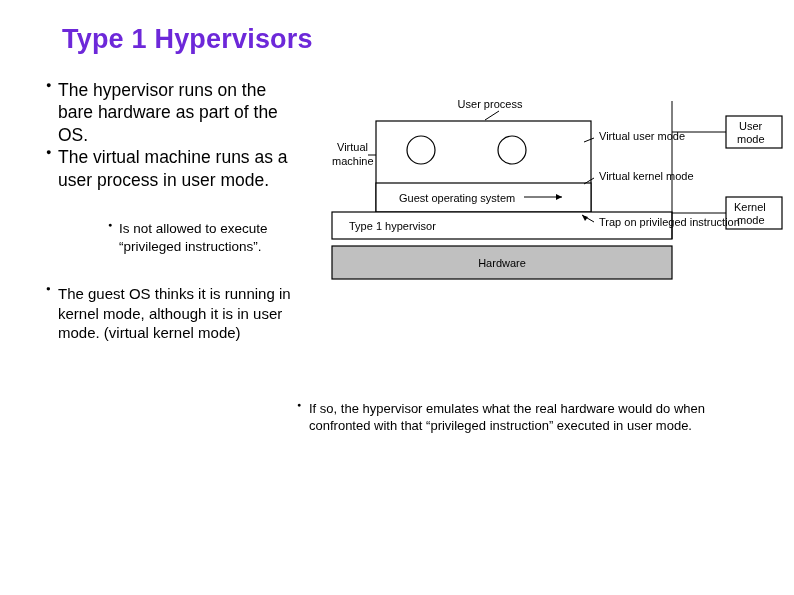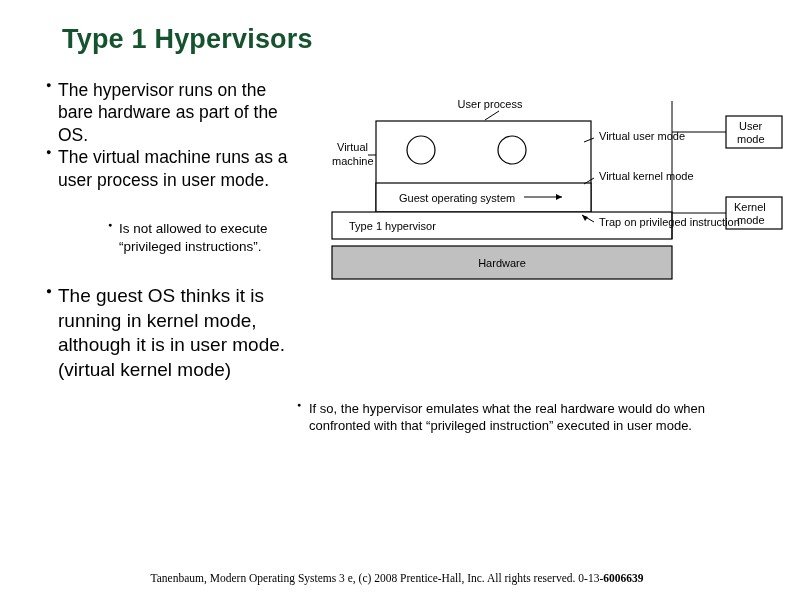--- a/index.html
+++ b/index.html
@@ -21,21 +21,21 @@
     width: 794px;
     height: 595px;
   }
   .title {
     position: absolute;
     left: 62px;
     top: 24px;
     font-size: 27px;
     font-weight: bold;
     letter-spacing: 0.2px;
-    color: #14532d;
+    color: #6d28d9;
     font-family: "Liberation Sans", sans-serif;
   }
 
   
   .bullet {
     position: relative;
     padding-left: 12px;
     margin: 0 0 0 0;
   }
   .bullet::before {
@@ -75,21 +75,21 @@
     top: 220px;
     width: 160px;
     font-size: 13.5px;
     line-height: 1.34;
   }
   #left-col-b {
     position: absolute;
     left: 46px;
     top: 284px;
     width: 250px;
-    font-size: 19px;
+    font-size: 15px;
     line-height: 1.3;
   }
   #left-col-c {
     position: absolute;
     left: 46px;
     top: 402px;
     width: 210px;
     font-size: 14.5px;
     line-height: 1.37;
   }
@@ -214,17 +214,14 @@
 
         <text x="445" y="32">User</text>
         <text x="443" y="45">mode</text>
 
         <text x="440" y="113">Kernel</text>
         <text x="443" y="126">mode</text>
       </g>
     </svg>
   </div>
 
-  <div class="footer">
-    <span>Tanenbaum, Modern Operating Systems 3 e, (c) 2008 Prentice-Hall, Inc. All rights reserved. 0-13-</span><span class="bold">6006639</span>
-  </div>
 
 </div>
 
 </body></html>

